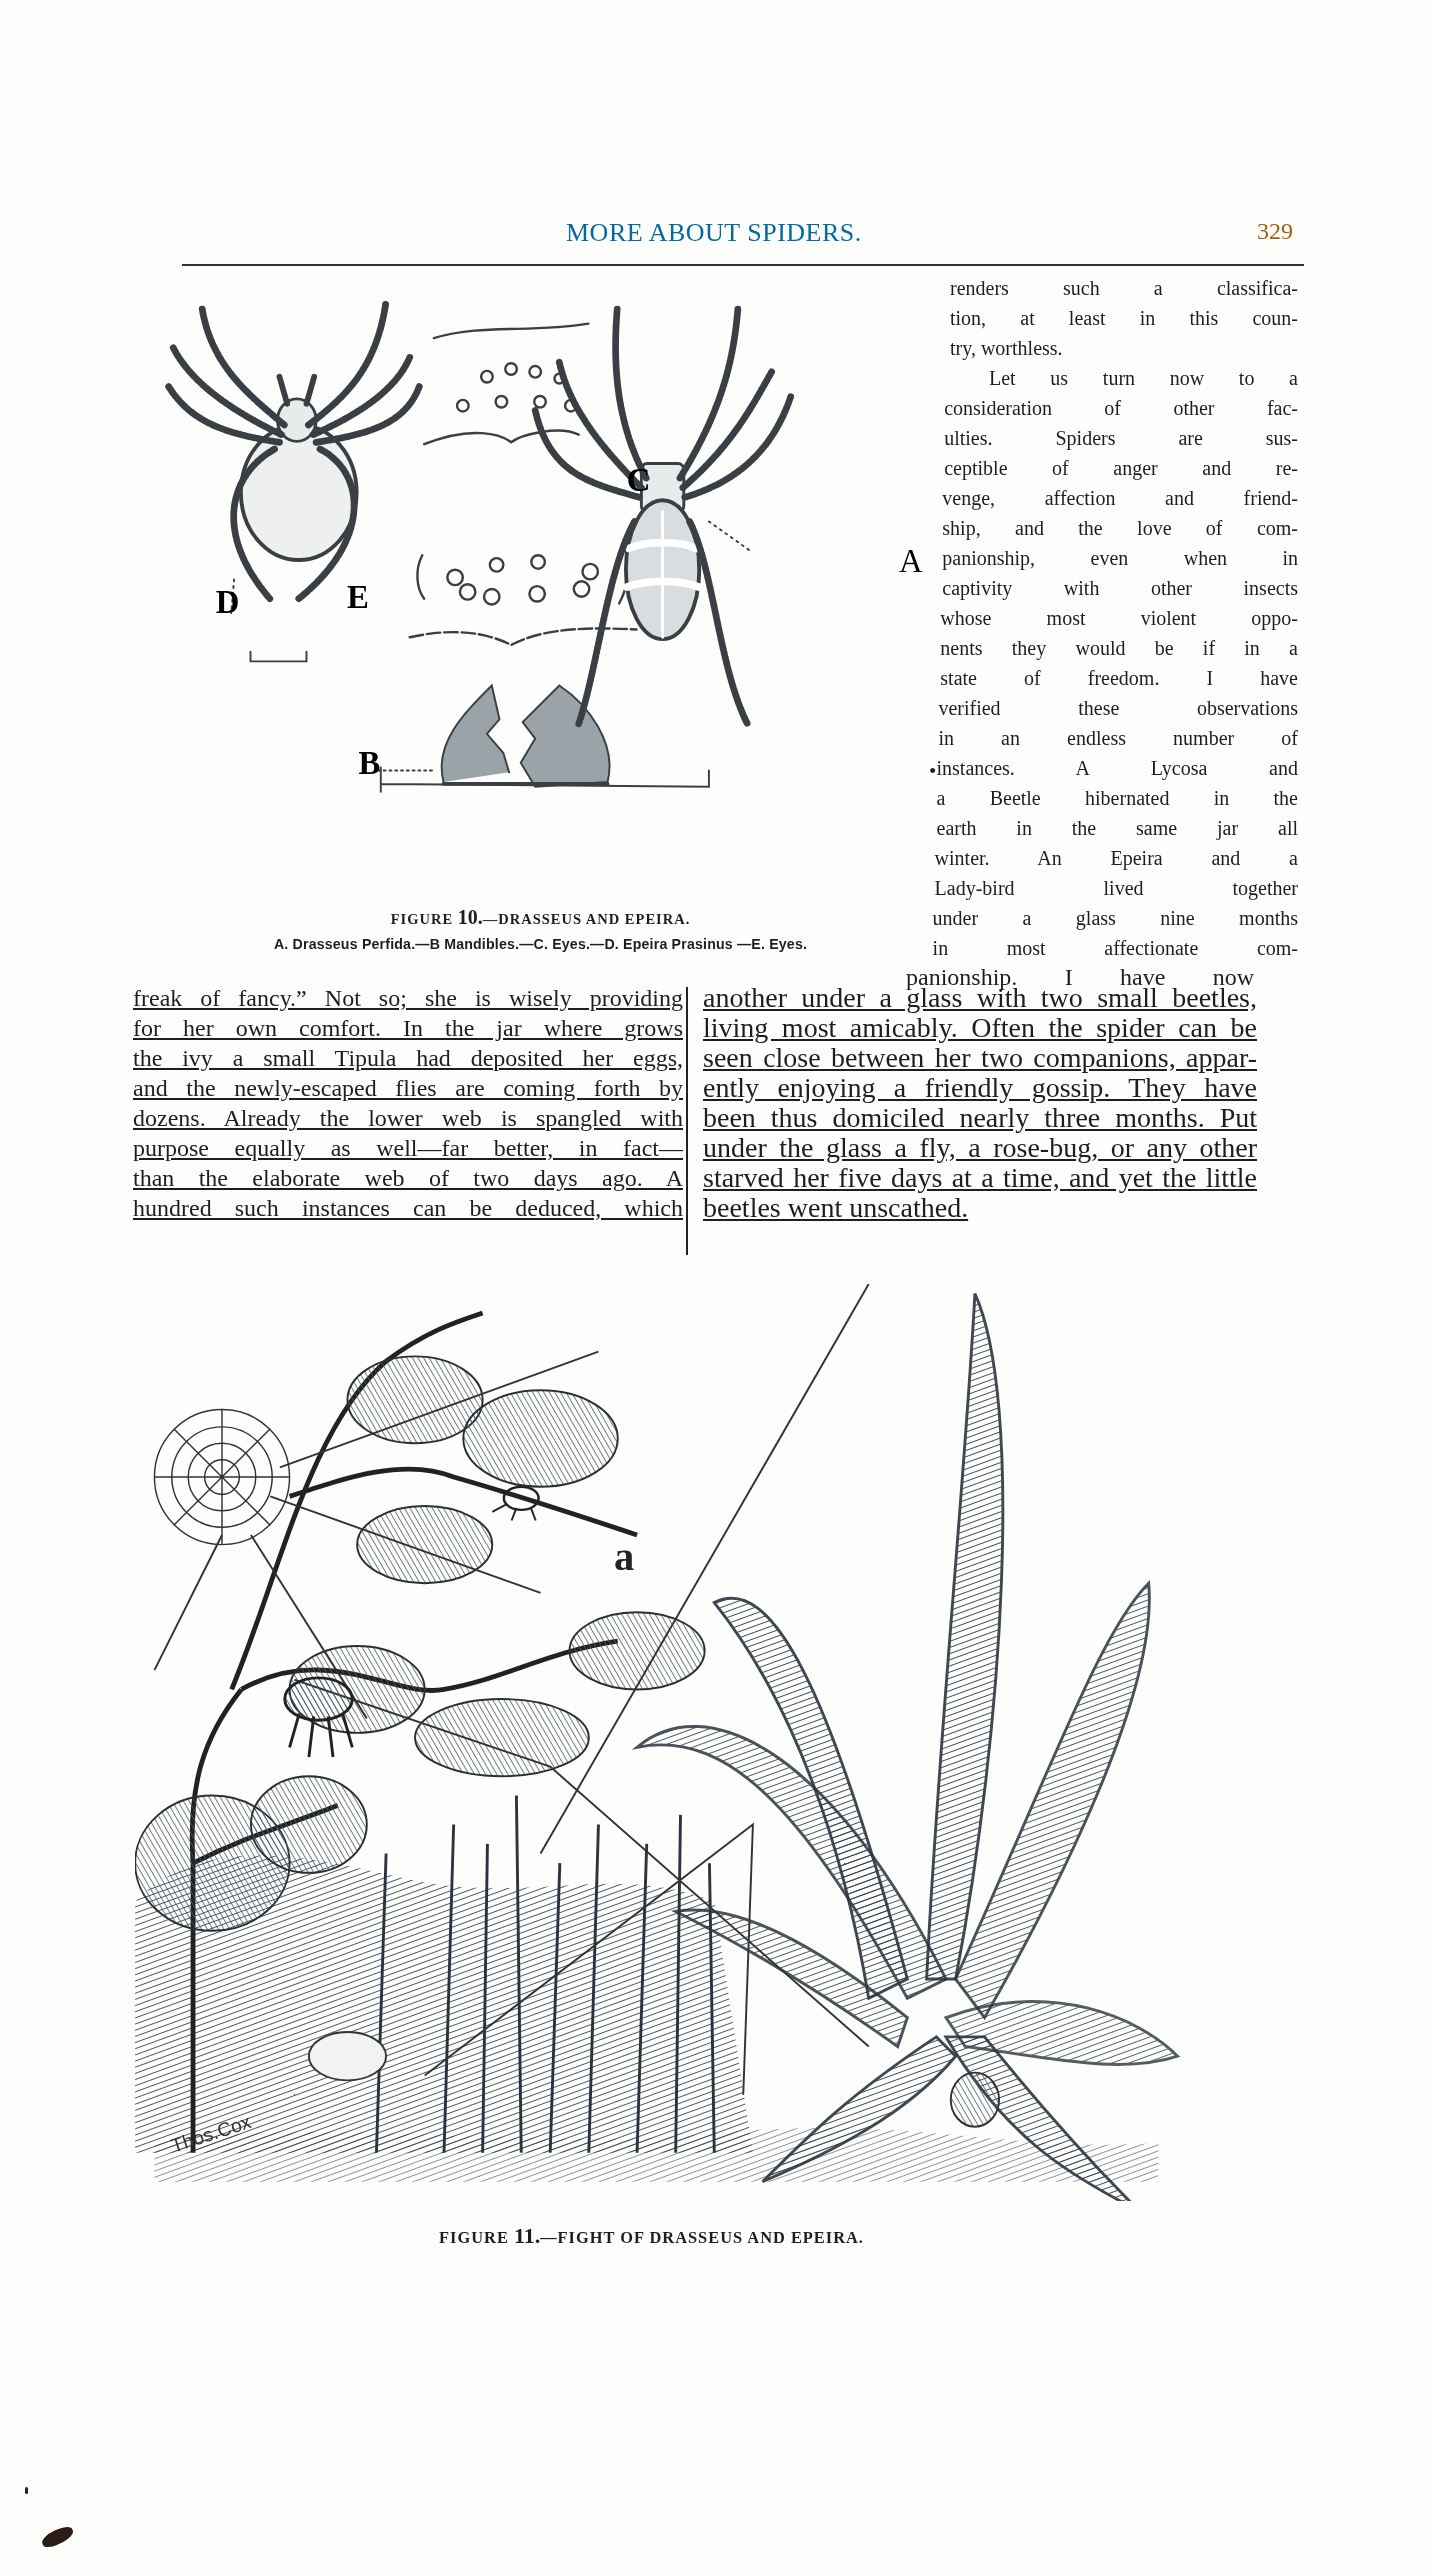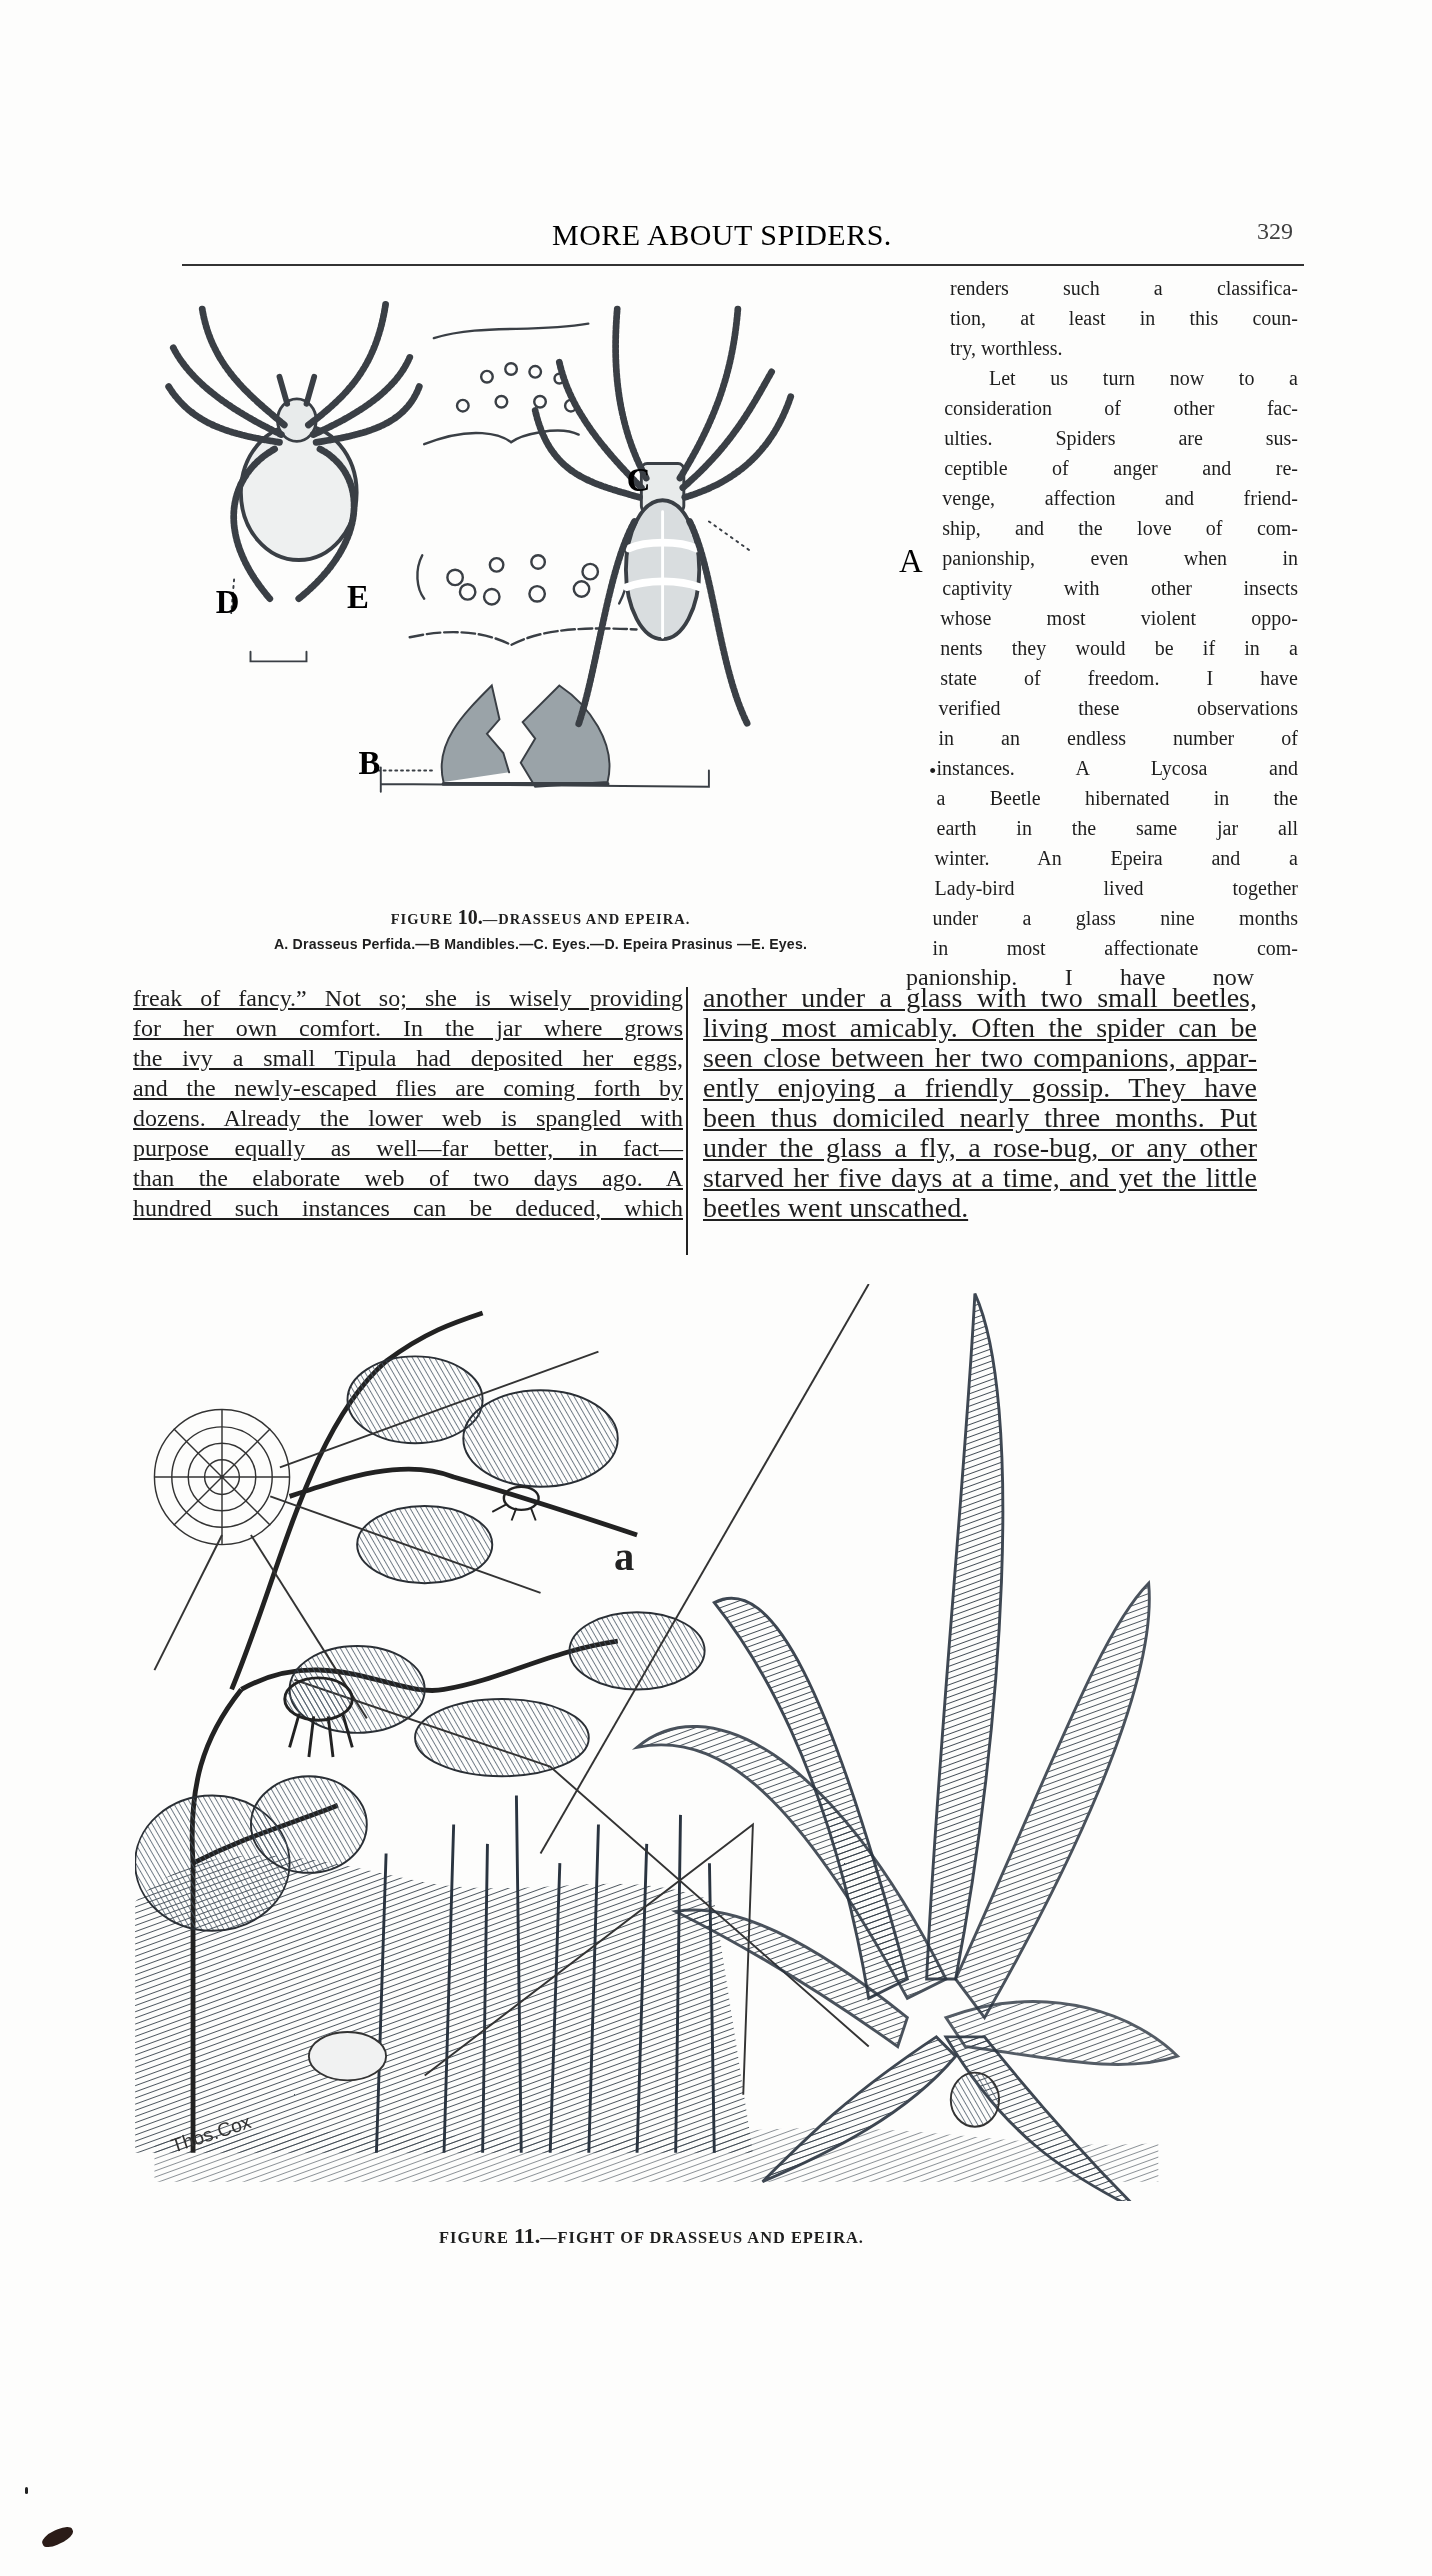--- a/index.html
+++ b/index.html
@@ -3,22 +3,22 @@
 <meta charset="utf-8">
 <style>
   html, body { margin: 0; padding: 0; }
   body {
     width: 1433px; height: 2576px; background: #fdfdfc; position: relative; overflow: hidden;
     font-family: "Liberation Serif", "DejaVu Serif", serif; color: #1e1e1e;
   }
   .abs { position: absolute; }
 
   
-  .running-title { left: 552px; top: 218px; font-size: 30px; letter-spacing: 0.5px; color: #000000; }
-  .page-number { left: 1257px; top: 218px; font-size: 24px; color: #404040; }
+  .running-title { left: 566px; top: 218px; font-size: 26px; letter-spacing: 0.5px; color: #0369a1; }
+  .page-number { left: 1257px; top: 218px; font-size: 24px; color: #a16207; }
   .header-rule { left: 182px; top: 264px; width: 1122px; height: 1.9px; background: #333; }
 
   
   .narrow-col { left: 950px; top: 273px; width: 348px; font-size: 20px; line-height: 30px; text-align: justify; }
   .narrow-col .line { display: block; white-space: nowrap; text-align-last: justify; }
   .narrow-col .line.last { text-align-last: left; }
   .bullet { left: 929px; top: 759px; font-size: 21px; }
 
   
   .fig10 { left: 154px; top: 280px; width: 801px; height: 618px; }

